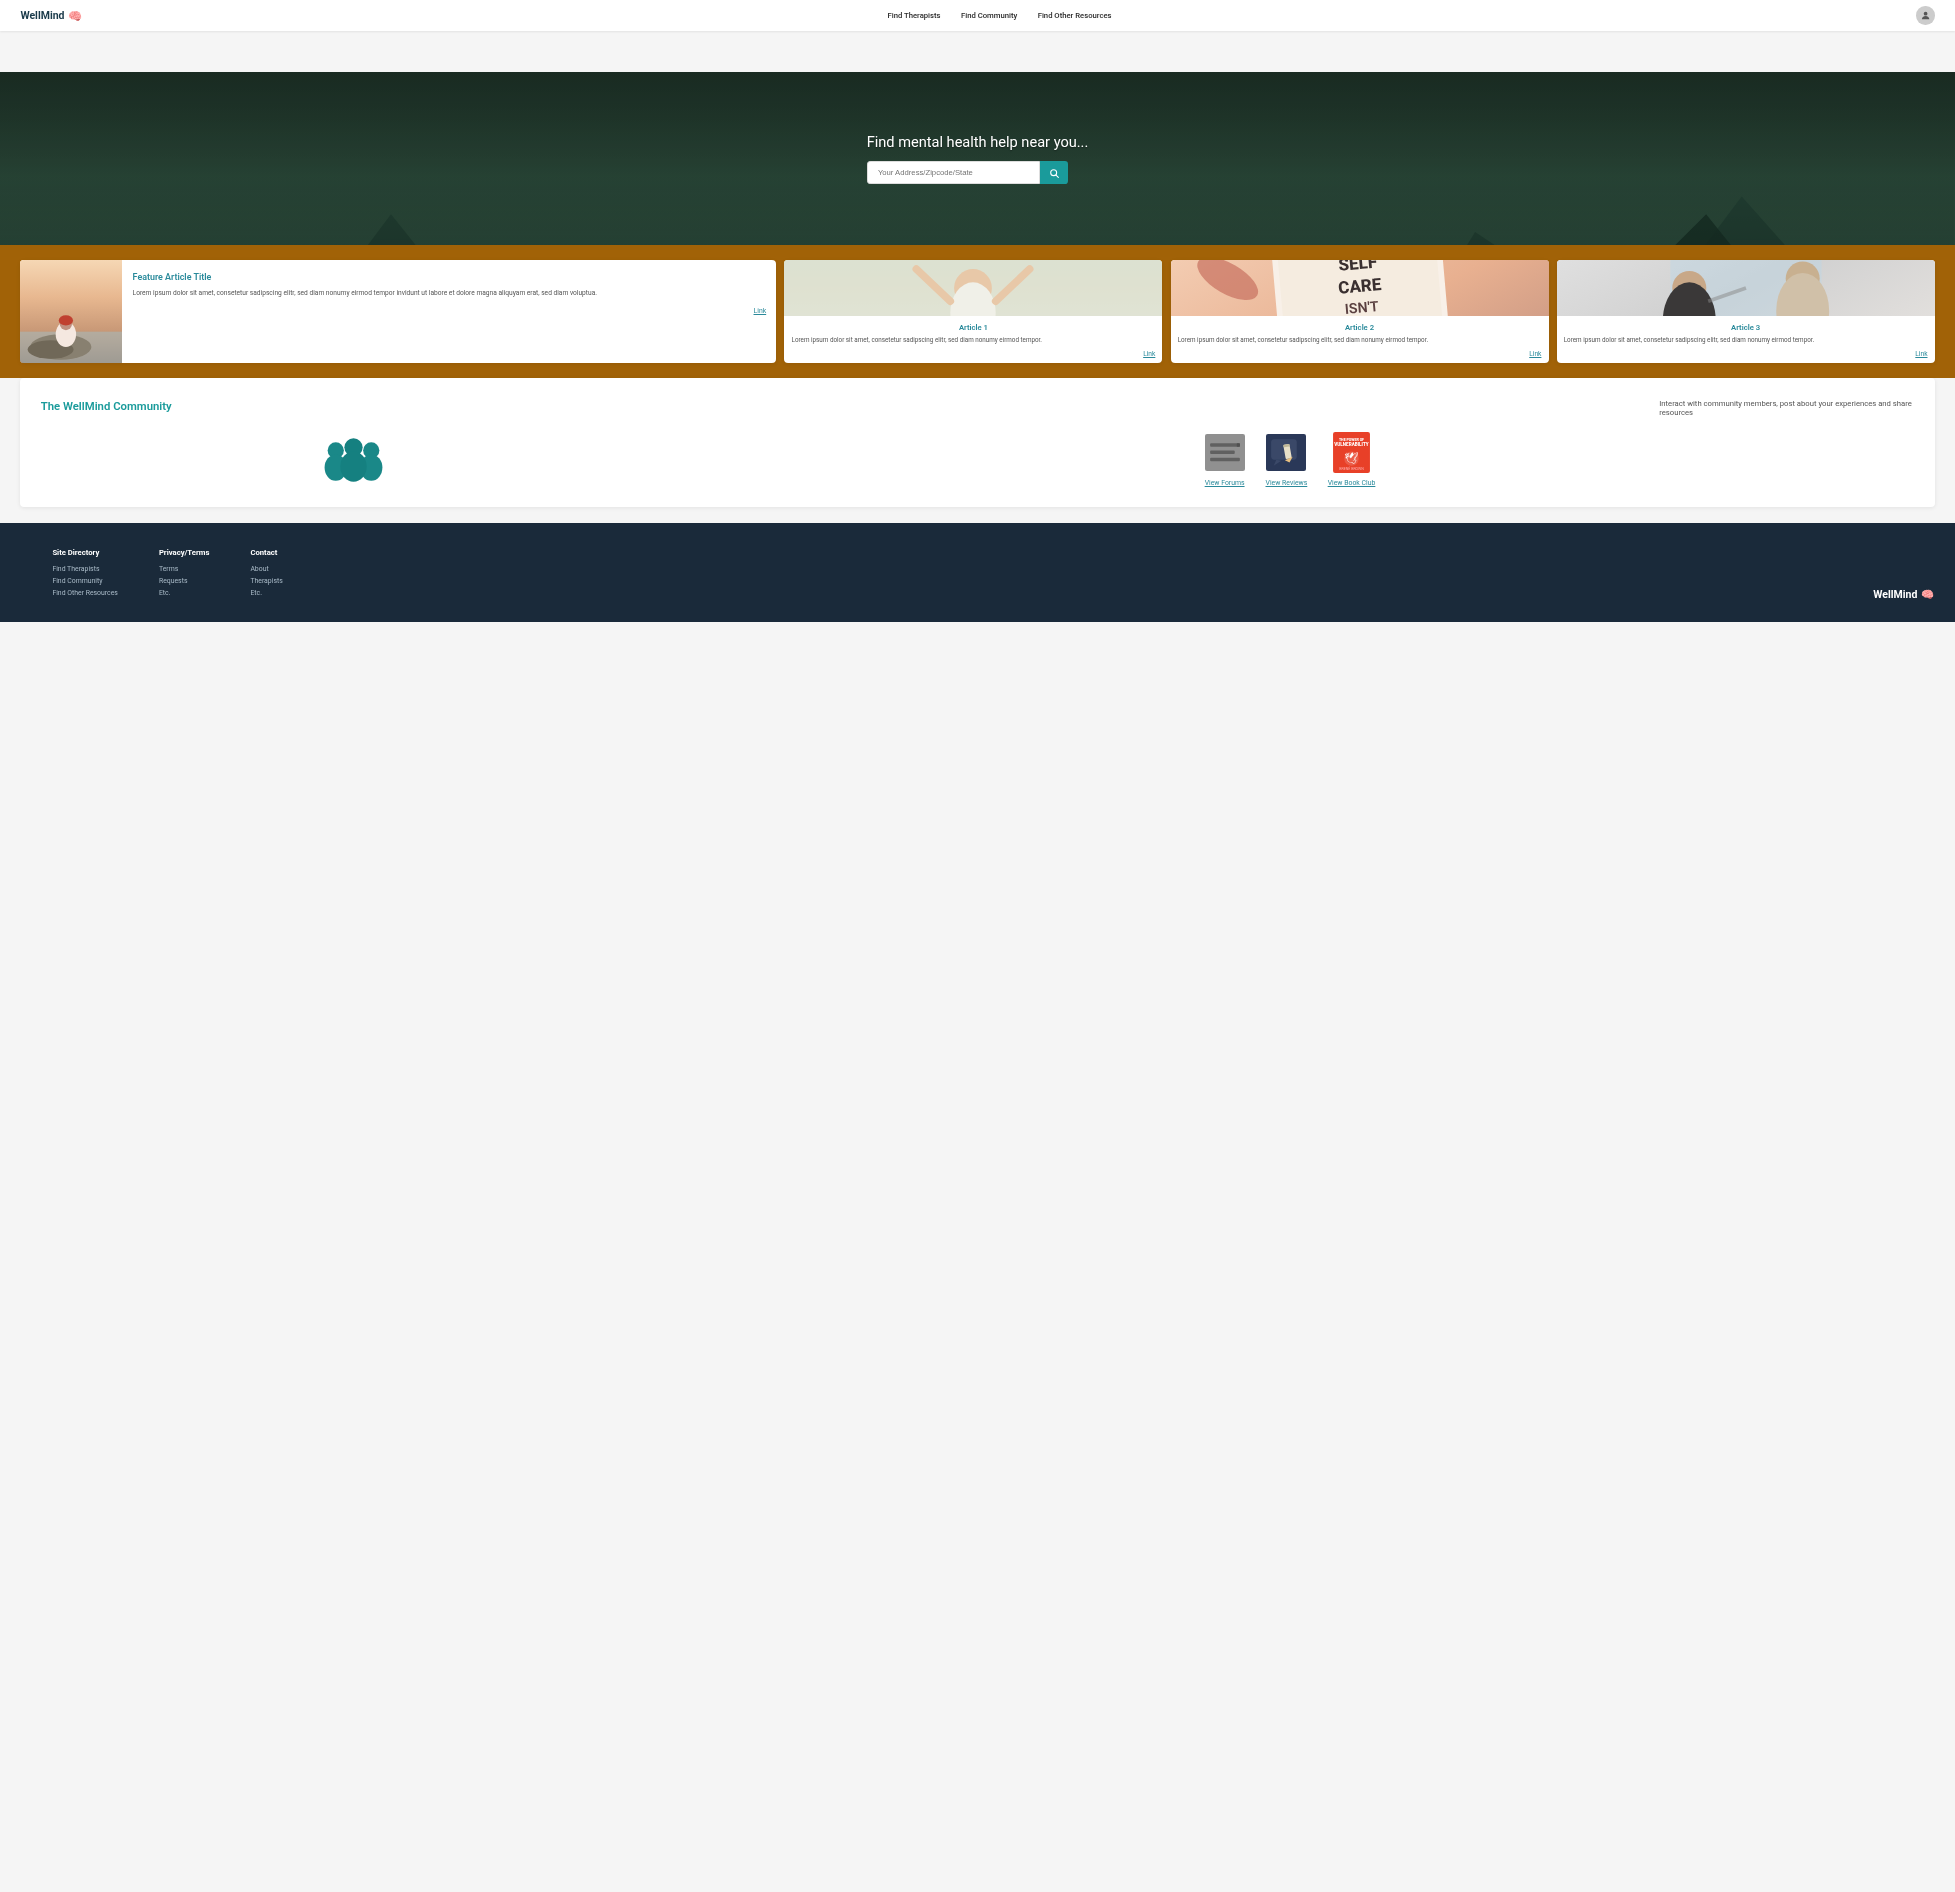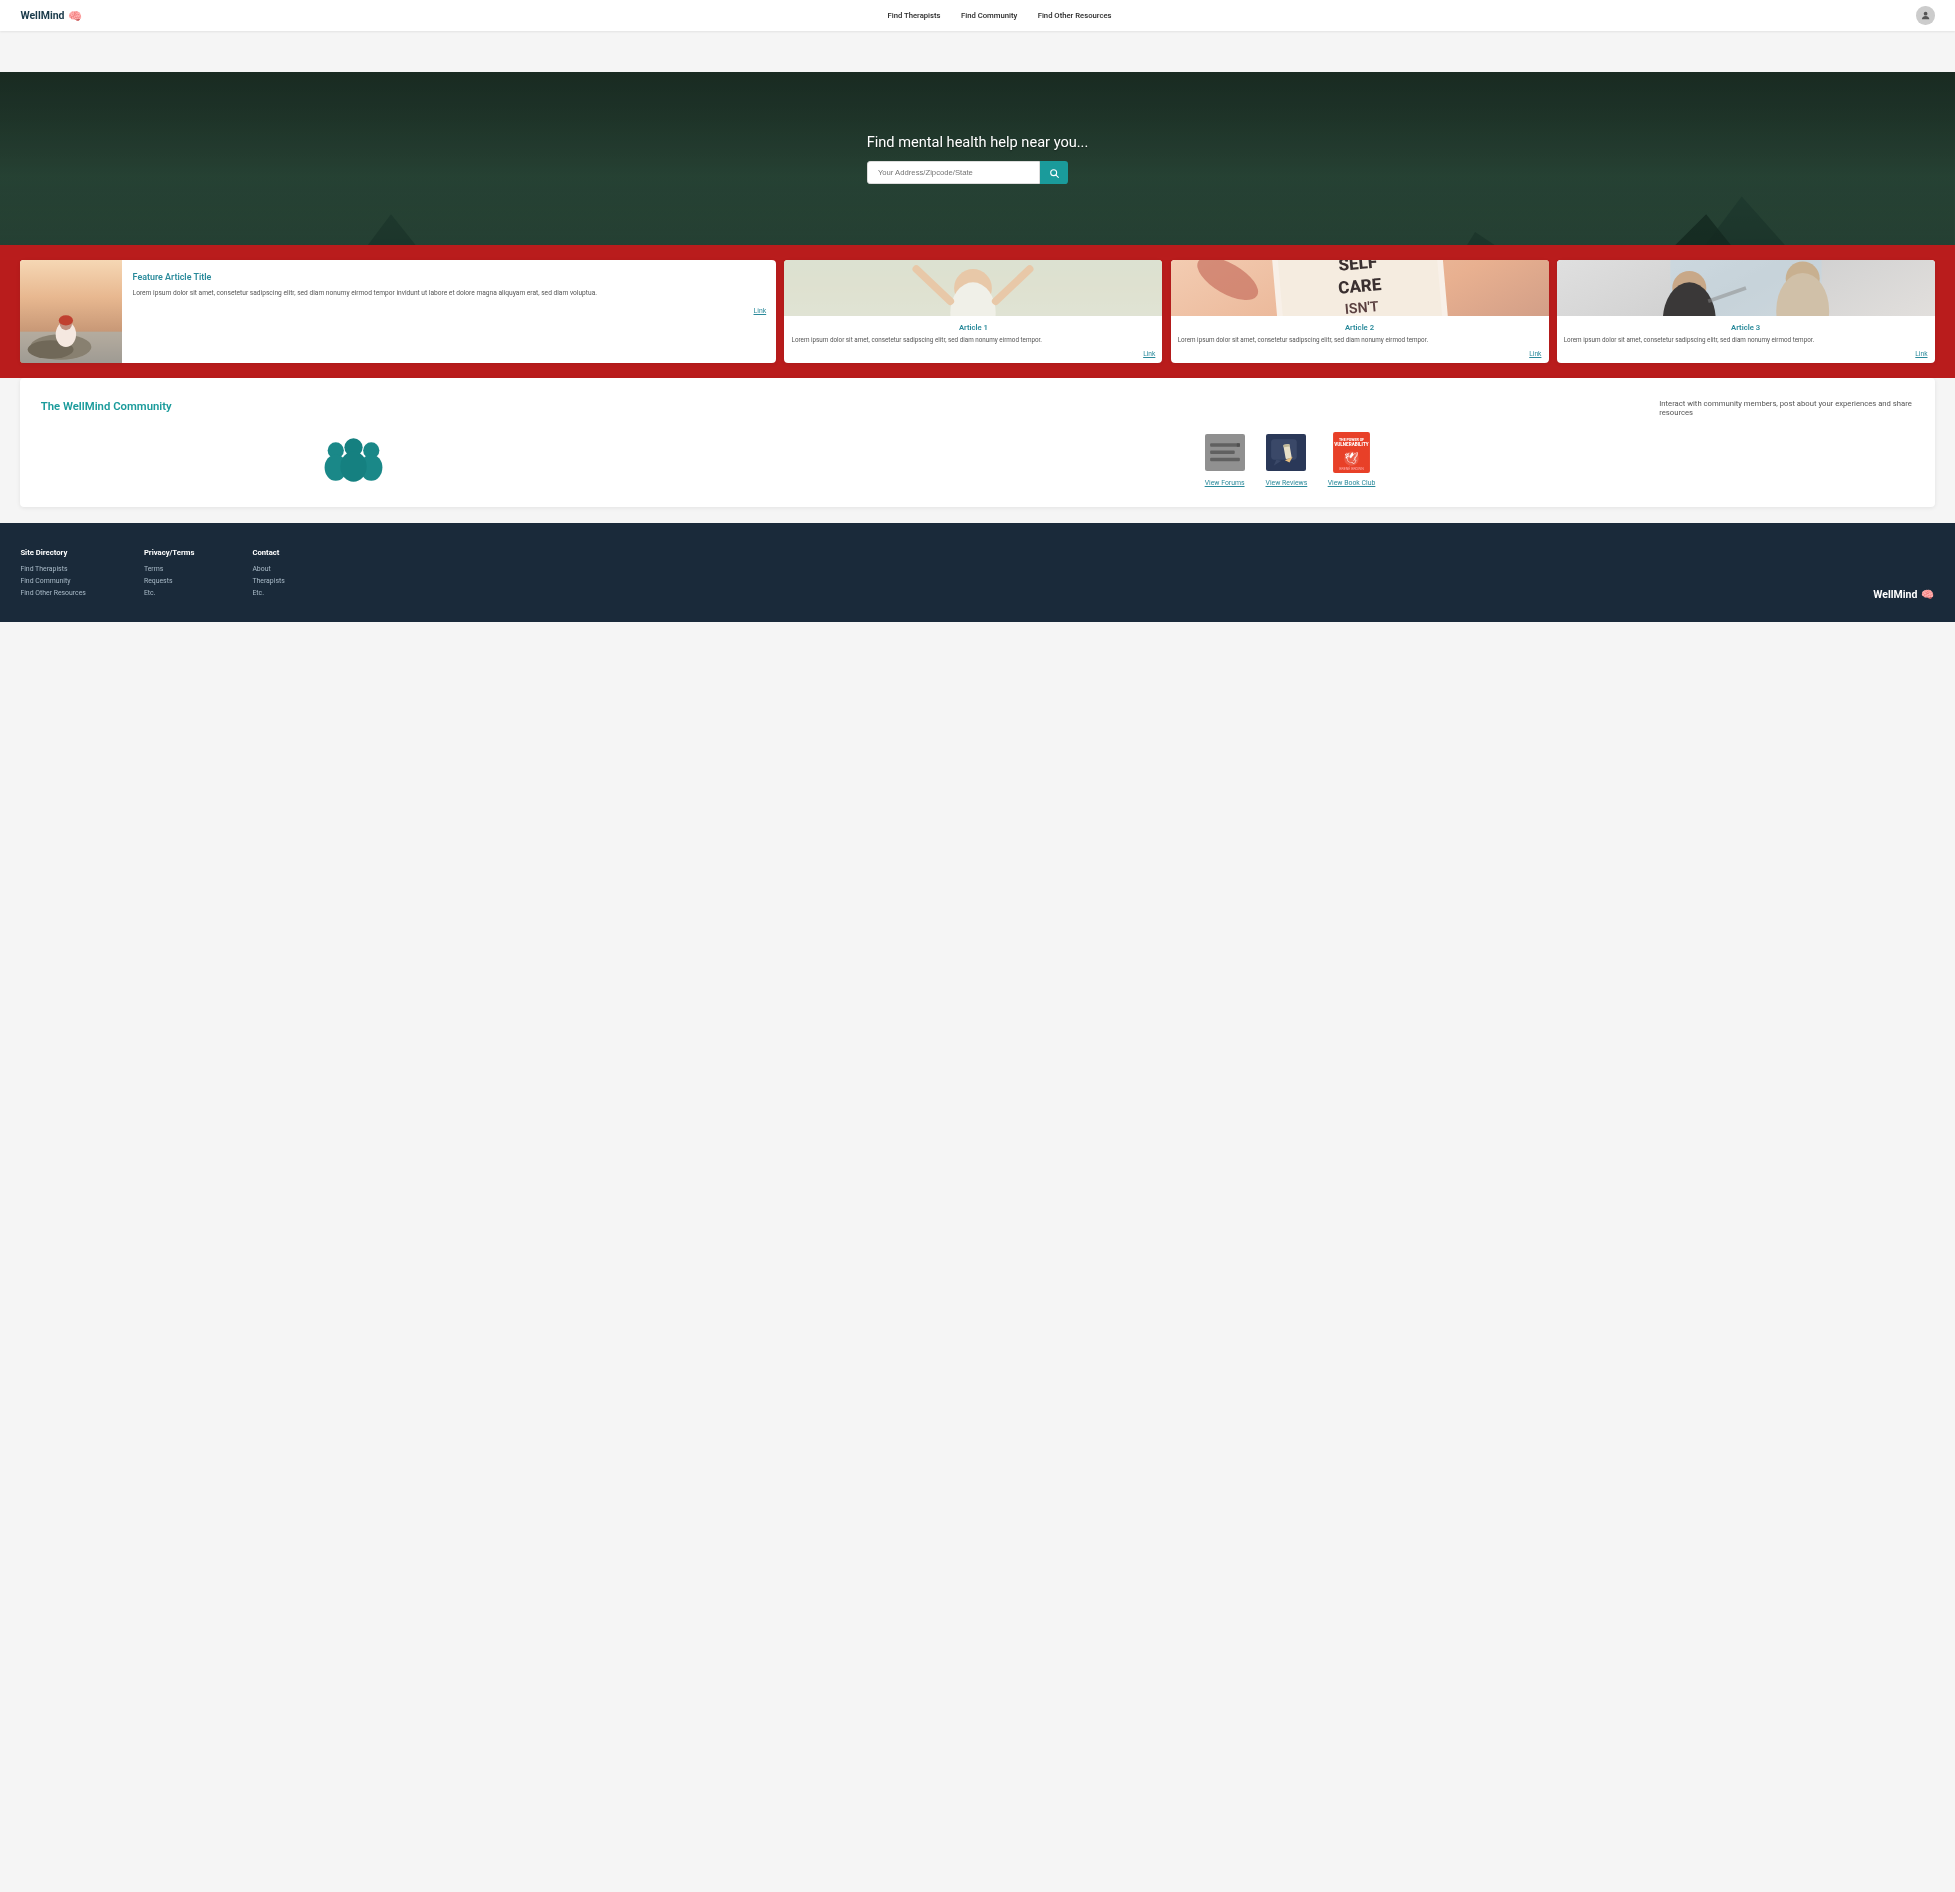--- a/index.html
+++ b/index.html
@@ -37,21 +37,21 @@
       width: 173px; padding: 6.1px 10.2px; border: 0.5px solid #ddd; border-radius: 3.1px 0 0 3.1px;
       font-size: 0.95rem; color: #aaa; background: #fff; outline: none;
     }
     .hero-search-btn {
       background: #1a9b9b; border: none; padding: 6.1px 9.2px; cursor: pointer;
       border-radius: 0 3.1px 3.1px 0; display: flex; align-items: center; justify-content: center;
     }
     .hero-search-btn svg { width: 10.2px; height: 10.2px; fill: #fff; }
 
     
-    .articles-section { padding: 15.3px 20.4px; background: #b91c1c; }
+    .articles-section { padding: 15.3px 20.4px; background: #a16207; }
     .articles-grid { display: flex; gap: 8.1px; align-items: stretch; }
 
     
     .feature-card {
       background: #fff; border-radius: 4.1px; box-shadow: 0 1px 4.1px rgba(0,0,0,0.08);
       display: flex; flex-direction: row; padding: 0; overflow: hidden;
       flex: 2; min-width: 0;
     }
     .feature-card-img {
       width: 102px; min-width: 102px; background: linear-gradient(135deg, #e8c8b0, #c8a080, #f0d0b8);
@@ -97,21 +97,21 @@
     .community-actions { flex: 2; display: flex; gap: 20.4px; justify-content: center; align-items: flex-start; }
     .community-action { display: flex; flex-direction: column; align-items: center; gap: 6.1px; }
     .community-action-icon {
       width: 41px; height: 41px; display: flex; align-items: center; justify-content: center;
       font-size: 2.2rem;
     }
     .community-action-link { color: #2a8a9b; font-size: 0.85rem; text-decoration: underline; cursor: pointer; }
 
     
     .footer { background: #1a2a3a; padding: 25.5px 20.4px 20.4px; }
-    .footer-grid { display: flex; gap: 58px; }
+    .footer-grid { display: flex; gap: 41px; margin-left: 32px; }
     .footer-col h4 { color: #fff; font-size: 0.95rem; font-weight: 700; margin-bottom: 8.1px; }
     .footer-col a { display: block; color: #aabbc8; font-size: 0.85rem; text-decoration: none; margin-bottom: 4.1px; cursor: pointer; }
     .footer-brand-area { margin-left: auto; display: flex; align-items: flex-end; }
     .footer-brand { color: #fff; font-size: 1.3rem; font-weight: 700; display: flex; align-items: center; gap: 4.1px; }
 
     
     .hero-scene { position: absolute; inset: 0; }
   </style>
 </head>
 <body>

